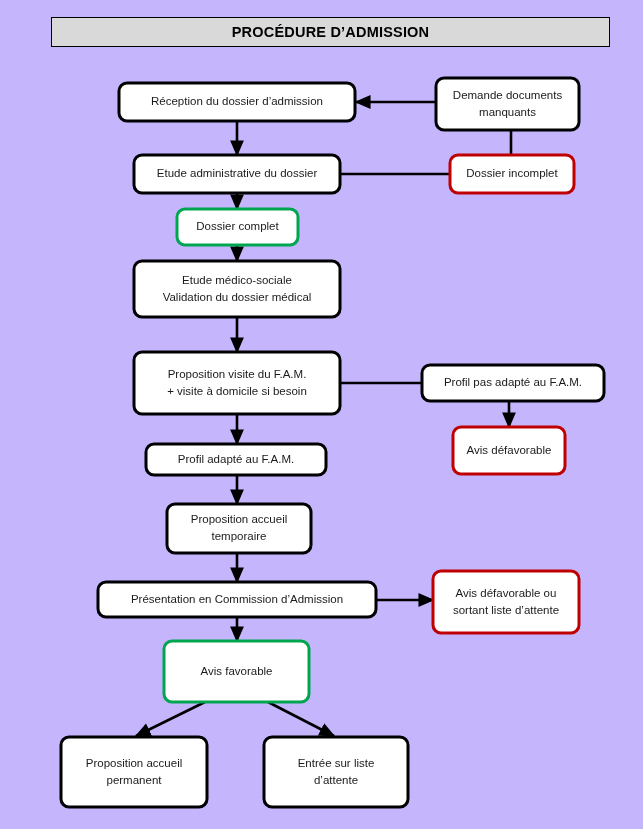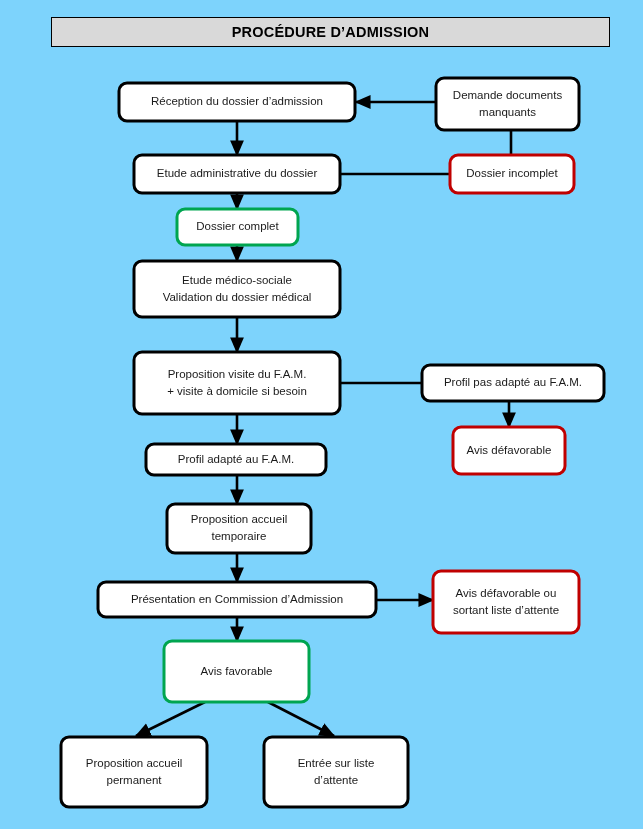--- a/index.html
+++ b/index.html
@@ -11,21 +11,21 @@
     width: 643px;
     height: 829px;
     font-family: "Liberation Sans", sans-serif;
     position: relative;
     overflow: hidden;
   }
   #page {
     position: relative;
     width: 643px;
     height: 829px;
-    background: #7dd3fc;
+    background: #c4b5fd;
   }
   #title-bar {
     position: absolute;
     left: 51px;
     top: 17px;
     width: 559px;
     height: 30px;
     background: #d9d9d9;
     border: 1.5px solid #000000;
     box-sizing: border-box;

